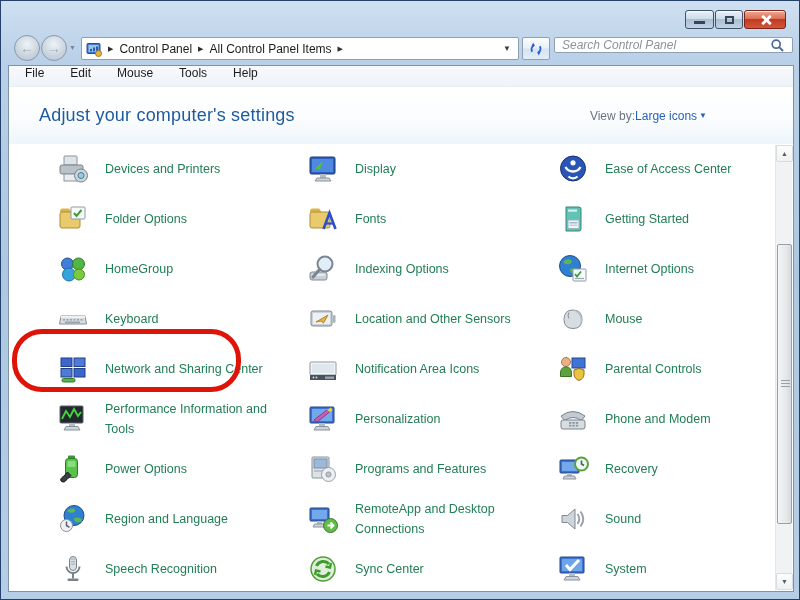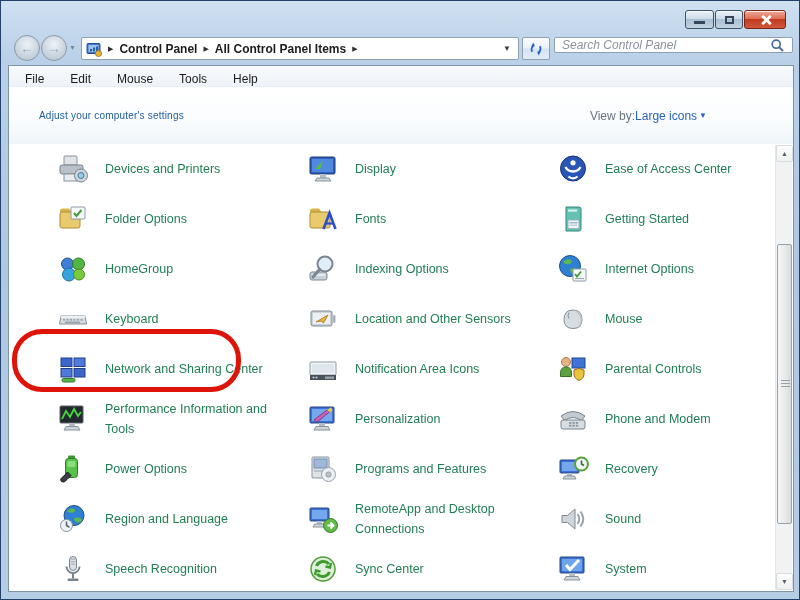--- a/index.html
+++ b/index.html
@@ -31,46 +31,46 @@
     border:1px solid #8b99a7;
     background:radial-gradient(circle at 50% 35%,#eef3f8 0%,#ccd6e0 55%,#b4c1cd 100%);
     color:#9fabb7; font-size:14px; text-align:center; line-height:24px; }
   .nav-back { left:6px; } .nav-fwd { left:33px; }
   .nav-chev { position:absolute; left:61px; top:12px; font-size:7px; color:#7c8a97; }
 
   .addressbar { position:absolute; left:73px; top:5px; width:438px; height:23px;
     background:#fff; border:1px solid #8ea0b2; border-radius:2px;
     display:flex; align-items:center; padding:0 4px; }
   .crumb-sep { font-size:7px; color:#2d2d2d; margin:0 6px; }
-  .crumb { font-size:12px; color:#1c1c1c; white-space:nowrap;font-weight:bold; }
+  .crumb { font-size:12px; color:#1c1c1c; white-space:nowrap; }
   .addr-spacer { flex:1; }
   .addr-drop { font-size:8px; color:#3a3a3a; margin-right:3px; }
 
   .refresh-btn { position:absolute; left:514px; top:5px; width:28px; height:23px;
     border:1px solid #8ea0b2; border-radius:2px;
     background:linear-gradient(180deg,#fbfdff 0%,#e8f1f9 48%,#d5e4f2 52%,#e2edf8 100%);
     display:flex; align-items:center; justify-content:center; }
 
   .searchbox { position:absolute; left:546px; top:5px; width:239px; height:16px;
     background:#fff; border:1px solid #8ea0b2; border-radius:2px;
     display:flex; align-items:center; padding:0 7px; }
   .search-placeholder { flex:1; font-size:12px; font-style:italic; color:#8a929b; white-space:nowrap; overflow:hidden; }
 
   
   .client { position:absolute; left:7px; top:64px; width:786px; height:527px;
     background:#fff; border:1px solid #7f93a6; display:flex; flex-direction:column; }
 
   .menubar { height:21px; background:linear-gradient(180deg,#f8fafc,#eef3f9);
-    border-bottom:1px solid #e9eef4; display:flex; align-items:flex-end; padding-left:16px; gap:26px; }
+    border-bottom:1px solid #e9eef4; display:flex; align-items:flex-start; padding-left:16px; gap:26px; }
   .menu-item { font-size:12px; color:#1b1b1b; cursor:default; }
 
   .headerbar { height:57px; background:linear-gradient(180deg,#ffffff 0%,#fbfdfe 55%,#eef5fb 100%);
     display:flex; align-items:center; justify-content:space-between;
     padding-left:30px; padding-right:86px; }
-  .page-title { font-size:10px; color:#1e5a9e; letter-spacing:.2px; }
+  .page-title { font-size:18px; color:#1e5a9e; letter-spacing:.2px; }
   .viewby { display:flex; align-items:center; }
   .viewby-label { font-size:12px; color:#6a7480; }
   .viewby-value { font-size:12px; color:#2a63b8; }
   .viewby-arrow { font-size:8px; color:#2a63b8; margin-left:2px; }
 
   .items-area { position:relative; flex:1; overflow:hidden; }
   .items-grid { display:grid; grid-template-columns:250px 250px auto; grid-auto-rows:50px;
     padding-left:20px;margin-left:28px; }
   .cp-item { display:flex; align-items:center; gap:16px; cursor:default; }
   .cp-icon { width:32px; height:32px; flex:0 0 32px; }

